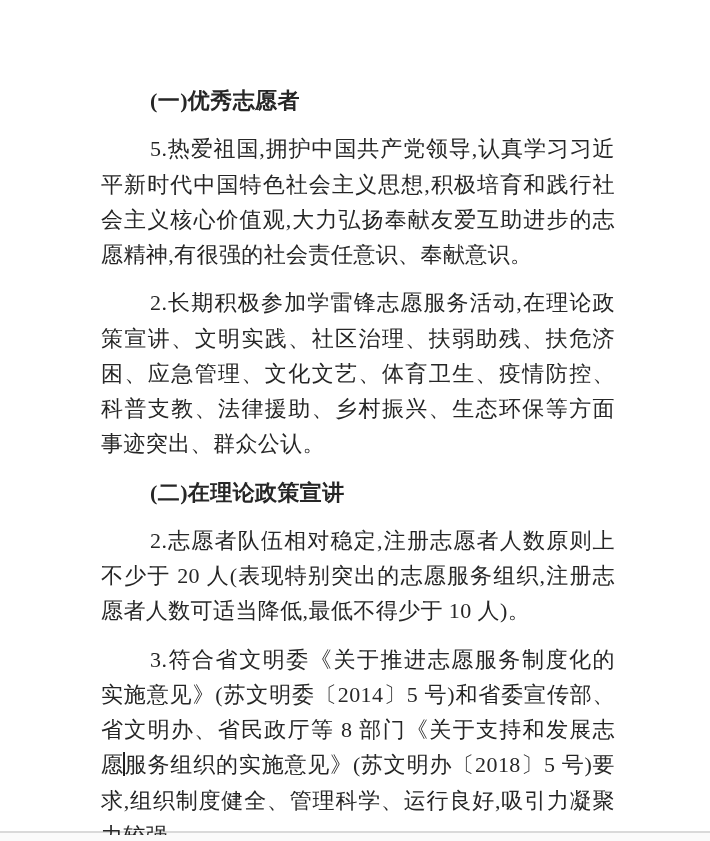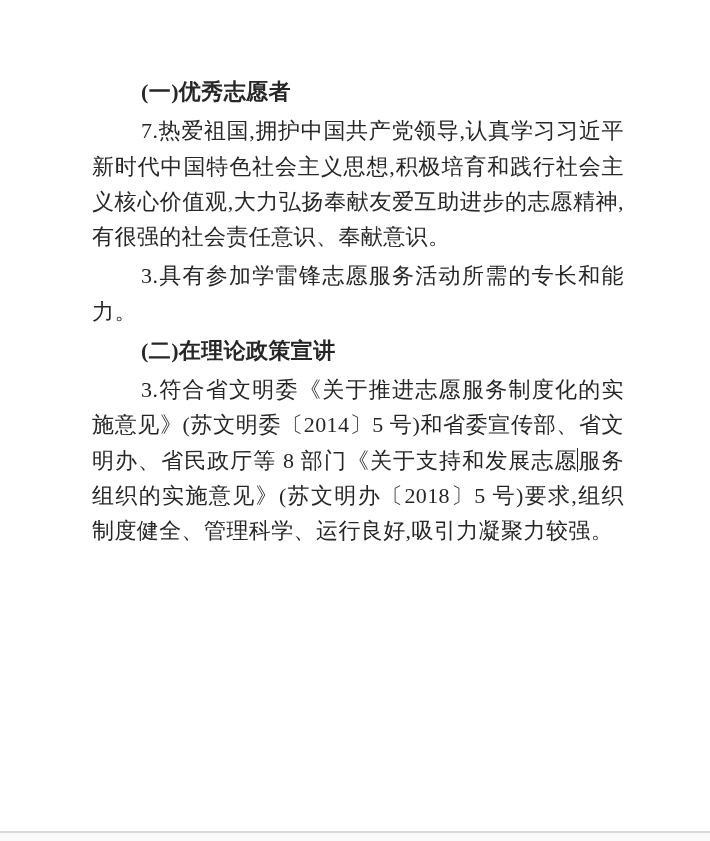--- a/index.html
+++ b/index.html
@@ -37,21 +37,21 @@
     background: #fafafa;
   }
   .text-block {
     position: absolute;
     left: 88px;
     top: 70px;
     width: 540px;
     color: #262626;
   }
   .text-block p {
-    margin: 4px;
+    margin: 13px;
     padding: 0;
     font-size: 22px;
     line-height: 35.25px;
     letter-spacing: 0.4px;
     text-align: justify;
     text-indent: 49px;
     line-break: strict;
     word-break: normal;
   }
   .text-block p.heading {
@@ -70,28 +70,29 @@
 </head>
 <body>
 
 <div class="viewport">
 
   <div class="page">
     <div class="text-block">
 
       <p class="heading">(一)优秀志愿者</p>
 
-      <p class="para">7.热爱祖国,拥护中国共产党领导,认真学习习近平新时代中国特色社会主义思想,积极培育和践行社会主义核心价值观,大力弘扬奉献友爱互助进步的志愿精神,有很强的社会责任意识、奉献意识。</p>
+      <p class="para">5.热爱祖国,拥护中国共产党领导,认真学习习近平新时代中国特色社会主义思想,积极培育和践行社会主义核心价值观,大力弘扬奉献友爱互助进步的志愿精神,有很强的社会责任意识、奉献意识。</p>
 
+      <p class="para">2.长期积极参加学雷锋志愿服务活动,在理论政策宣讲、文明实践、社区治理、扶弱助残、扶危济困、应急管理、文化文艺、体育卫生、疫情防控、科普支教、法律援助、乡村振兴、生态环保等方面事迹突出、群众公认。</p>
 
-      <p class="para">3.具有参加学雷锋志愿服务活动所需的专长和能力。</p>
 
       <p class="heading">(二)在理论政策宣讲</p>
 
 
+      <p class="para">2.志愿者队伍相对稳定,注册志愿者人数原则上不少于 20 人(表现特别突出的志愿服务组织,注册志愿者人数可适当降低,最低不得少于 10 人)。</p>
 
       <p class="para"><span>3.符合省文明委《关于推进志愿服务制度化的实施意见》(苏文明委〔2014〕5 号)和省委宣传部、省文明办、省民政厅等 8 部门《关于支持和发展志愿</span><span class="caret"></span><span>服务组织的实施意见》(苏文明办〔2018〕5 号)要求,组织制度健全、管理科学、运行良好,吸引力凝聚力较强。</span></p>
 
     </div>
   </div>
 
   <div class="page-gap"></div>
 
 </div>
 

